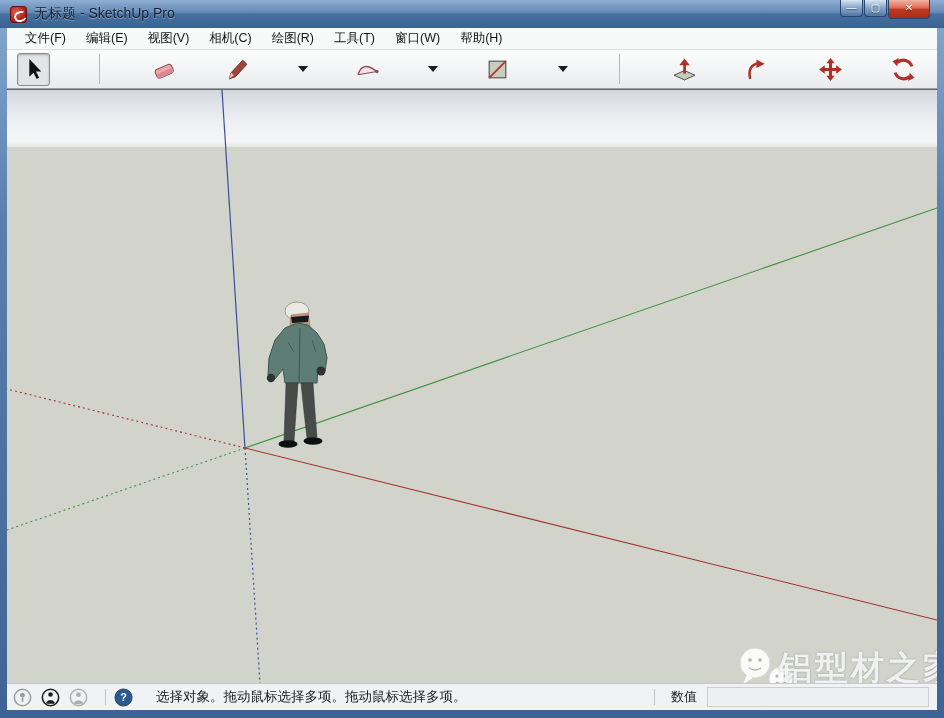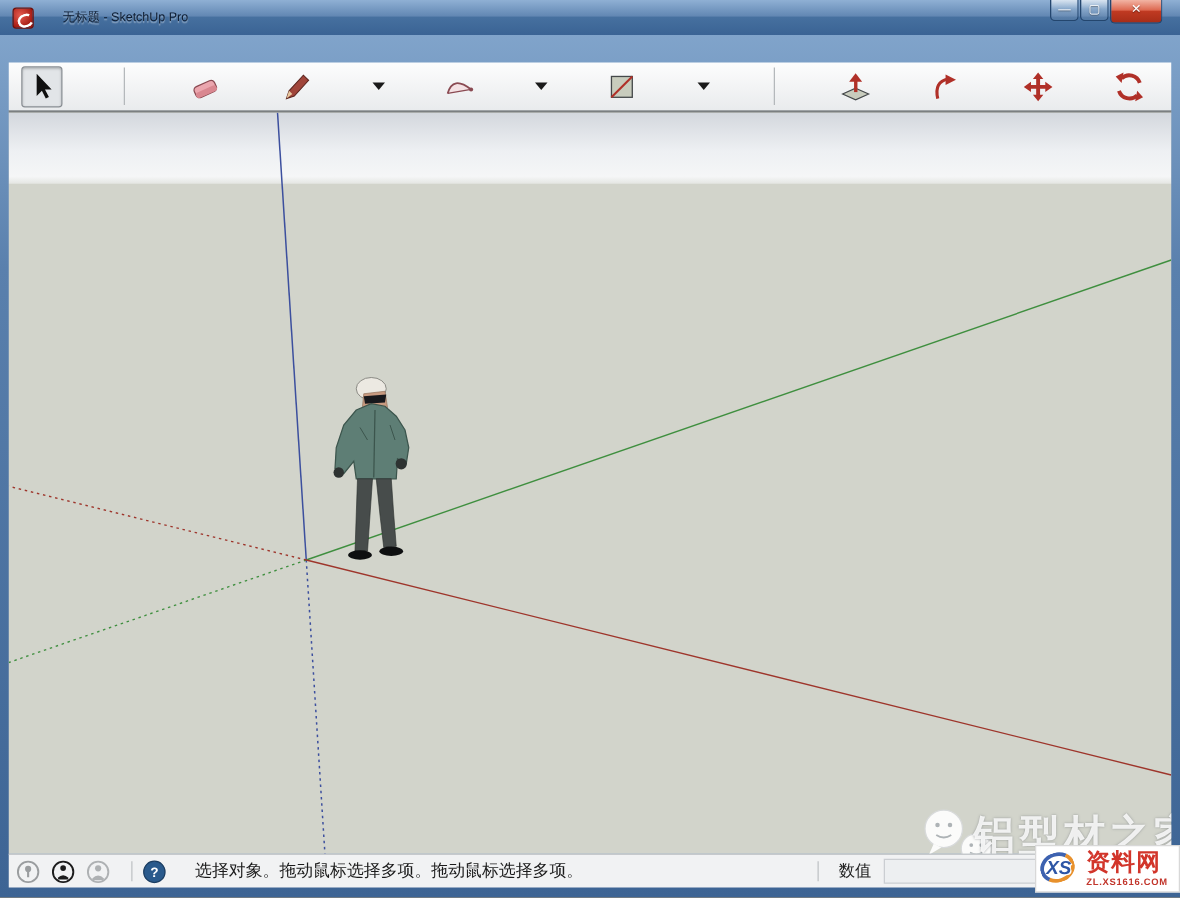--- a/index.html
+++ b/index.html
@@ -9,21 +9,21 @@
 
   
   .titlebar{ position:absolute; top:0; left:0; width:944px; height:28px;
     display:flex; align-items:center; padding-left:10px; gap:7px;
     background:linear-gradient(180deg,#8fb0d4 0%,#6388b4 45%,#46709f 50%,#3a6394 100%); }
   .app-icon{ width:17px; height:17px; border-radius:3px;
     background:radial-gradient(circle at 35% 35%, #e45b50, #a31810 75%);
     border:1px solid #6d0e08; position:relative; flex:0 0 auto; }
   .app-icon:after{ content:""; position:absolute; left:3px; top:4px; width:9px; height:7px;
     border:2px solid #fff; border-right-color:transparent; border-radius:50%; transform:rotate(-20deg); }
-  .title{ font-size:10px; color:#0e1c30; text-shadow:0 1px 1px rgba(255,255,255,.45);margin-left:16px; }
+  .title{ font-size:14px; color:#0e1c30; text-shadow:0 1px 1px rgba(255,255,255,.45); }
   .win-controls{ position:absolute; top:0; right:14px; display:flex; gap:1px; }
   .wbtn{ height:17px; border:1px solid #24466e; border-top:none; border-radius:0 0 4px 4px;
     color:#fff; font-size:10px; line-height:15px; text-align:center; cursor:default;
     background:linear-gradient(180deg,rgba(255,255,255,.65),rgba(170,195,220,.35) 45%,rgba(95,130,170,.55));
     text-shadow:0 1px 1px rgba(0,0,0,.5); }
   .wbtn.min,.wbtn.max{ width:23px; }
   .wbtn.close{ width:42px; height:19px;
     background:linear-gradient(180deg,#f2b4a4 0%,#dd6850 45%,#c03a22 50%,#a72d18 100%); }
 
   
@@ -86,20 +86,30 @@
   <div class="titlebar">
     <div class="app-icon"></div>
     <div class="title">无标题 - SketchUp Pro</div>
     <div class="win-controls">
       <div class="wbtn min">—</div>
       <div class="wbtn max">▢</div>
       <div class="wbtn close">✕</div>
     </div>
   </div>
 
+  <div class="menubar">
+    <span class="menu-item">文件(F)</span>
+    <span class="menu-item">编辑(E)</span>
+    <span class="menu-item">视图(V)</span>
+    <span class="menu-item">相机(C)</span>
+    <span class="menu-item">绘图(R)</span>
+    <span class="menu-item">工具(T)</span>
+    <span class="menu-item">窗口(W)</span>
+    <span class="menu-item">帮助(H)</span>
+  </div>
 
   <div class="toolbar">
 
     <div class="tool pressed" title="select">
       <svg viewBox="0 0 24 24">
         <path d="M8 2 L8 19 L12 15 L15 21 L17.4 19.8 L14.4 14 L19.5 14 Z" fill="#101010"></path>
       </svg>
     </div>
     <div class="tsep"></div>
 
@@ -348,24 +358,14 @@
     </svg>
     <span class="hint">选择对象。拖动鼠标选择多项。拖动鼠标选择多项。</span>
 
     <div class="right-group">
       <div class="ssep"></div>
       <span class="value-label">数值</span>
       <div class="value-box"></div>
     </div>
   </div>
 
-  <div class="logo">
-    <div class="emblem">
-      <div class="ring"></div>
-      <div class="xs">XS</div>
-    </div>
-    <div class="logo-texts">
-      <span class="logo-name">资料网</span>
-      <span class="logo-url">ZL.XS1616.COM</span>
-    </div>
-  </div>
 
 </div>
 
 </body></html>

